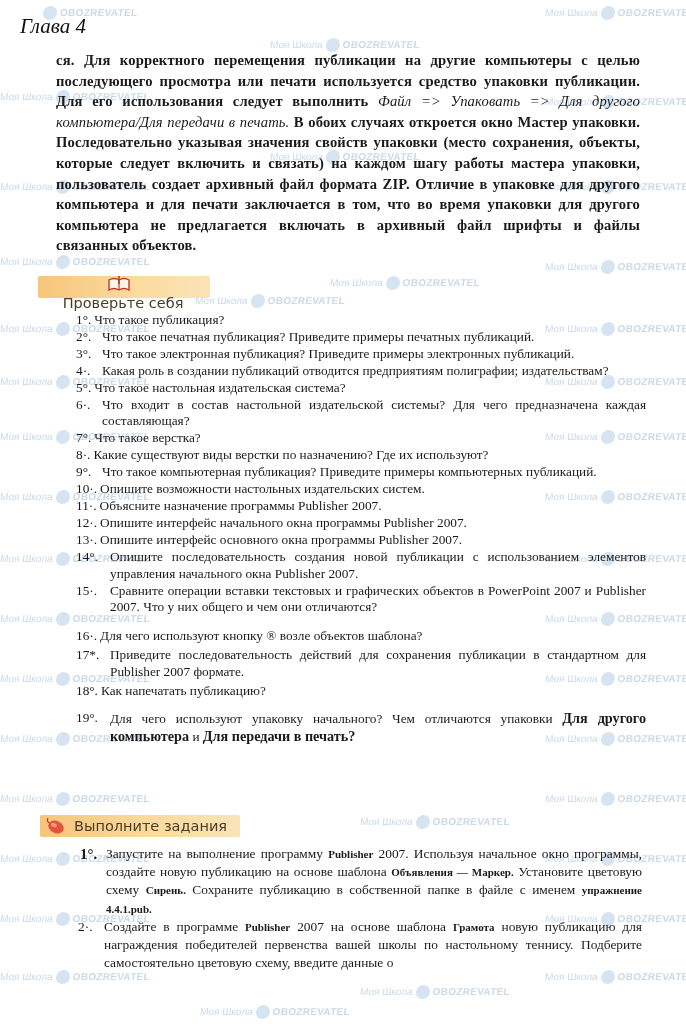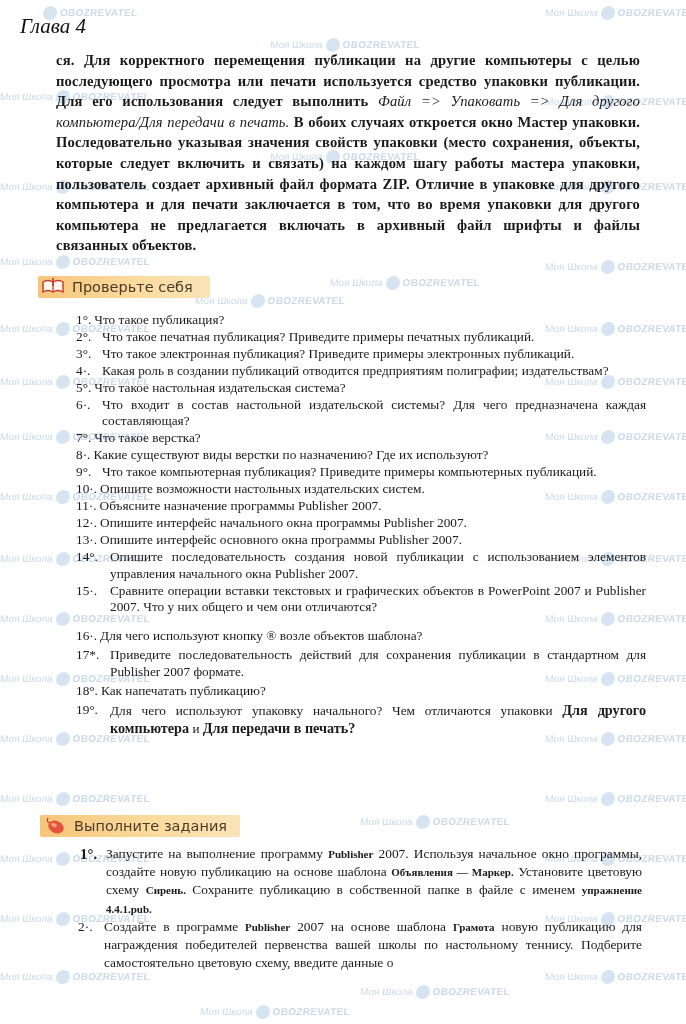--- a/index.html
+++ b/index.html
@@ -75,21 +75,21 @@
 </div>
 
 <div class="content">
 
   <div class="chapter">Глава 4</div>
 
   <div class="para">
     <span>ся. Для корректного перемещения публикации на другие компьютеры с целью последующего просмотра или печати используется средство упаковки публикации. Для его использования следует выполнить </span><i>Файл =&gt; Упаковать =&gt; Для другого компьютера/Для передачи в печать.</i><span> В обоих случаях откроется окно Мастер упаковки. Последовательно указывая значения свойств упаковки (место сохранения, объекты, которые следует включить и связать) на каждом шагу работы мастера упаковки, пользователь создает архивный файл формата ZIP. Отличие в упаковке для другого компьютера и для печати заключается в том, что во время упаковки для другого компьютера не предлагается включать в архивный файл шрифты и файлы связанных объектов.</span>
   </div>
 
-  <div class="banner" style="left:38px;top:276px;width:162px;">
+  <div class="banner" style="left:38px;top:276px;width:162px;flex-direction:column;">
     <span class="ico">
       <svg width="22" height="16" viewBox="0 0 22 16">
         <path d="M1 4 Q6 1 11 4 Q16 1 21 4 L21 14 Q16 11 11 14 Q6 11 1 14 Z" fill="#fff6ea" stroke="#c0392b" stroke-width="1.4"></path>
         <line x1="11" y1="4" x2="11" y2="14" stroke="#c0392b" stroke-width="1.2"></line>
         <line x1="11" y1="0" x2="11" y2="8" stroke="#c0392b" stroke-width="1.6"></line>
       </svg>
     </span>
     <span>Проверьте себя</span>
   </div>
 
@@ -105,21 +105,21 @@
     <p class="q"><span class="num">9°.</span><span>Что такое компьютерная публикация? Приведите примеры компьютерных публикаций.</span></p>
     <p class="q short"><span class="num">10·.</span><span>Опишите возможности настольных издательских систем.</span></p>
     <p class="q short"><span class="num">11·.</span><span>Объясните назначение программы Publisher 2007.</span></p>
     <p class="q short"><span class="num">12·.</span><span>Опишите интерфейс начального окна программы Publisher 2007.</span></p>
     <p class="q short"><span class="num">13·.</span><span>Опишите интерфейс основного окна программы Publisher 2007.</span></p>
     <p class="q" style="padding-left:34px"><span class="num">14°.</span><span>Опишите последовательность создания новой публикации с использованием элементов управления начального окна Publisher 2007.</span></p>
     <p class="q" style="padding-left:34px"><span class="num">15·.</span><span>Сравните операции вставки текстовых и графических объектов в PowerPoint 2007 и Publisher 2007. Что у них общего и чем они отличаются?</span></p>
     <p class="q short" style="margin-top:12px"><span class="num">16·.</span><span>Для чего используют кнопку ® возле объектов шаблона?</span></p>
     <p class="q" style="padding-left:34px;margin-top:2px"><span class="num">17*.</span><span>Приведите последовательность действий для сохранения публикации в стандартном для Publisher 2007 формате.</span></p>
     <p class="q short" style="margin-top:2px"><span class="num">18°.</span><span>Как напечатать публикацию?</span></p>
-    <p class="q" style="padding-left:34px;margin-top:2px"><span class="num">19°.</span><span>Для чего используют упаковку начального? Чем отличаются упаковки </span><b>Для другого компьютера</b><span> и </span><b>Для передачи в печать?</b></p>
+    <p class="q" style="padding-left:34px;margin-top:10px"><span class="num">19°.</span><span>Для чего используют упаковку начального? Чем отличаются упаковки </span><b>Для другого компьютера</b><span> и </span><b>Для передачи в печать?</b></p>
   </div>
 
   <div class="banner" style="left:40px;top:815px;width:190px;">
     <span class="ico">
       <svg width="22" height="18" viewBox="0 0 22 18">
         <path d="M4 2 Q2 6 6 7" fill="none" stroke="#c0392b" stroke-width="1.2"></path>
         <ellipse cx="12" cy="11" rx="8" ry="6" transform="rotate(25 12 11)" fill="#e2553a"></ellipse>
         <ellipse cx="10" cy="9" rx="3" ry="2" transform="rotate(25 10 9)" fill="#f39c82"></ellipse>
       </svg>
     </span>

